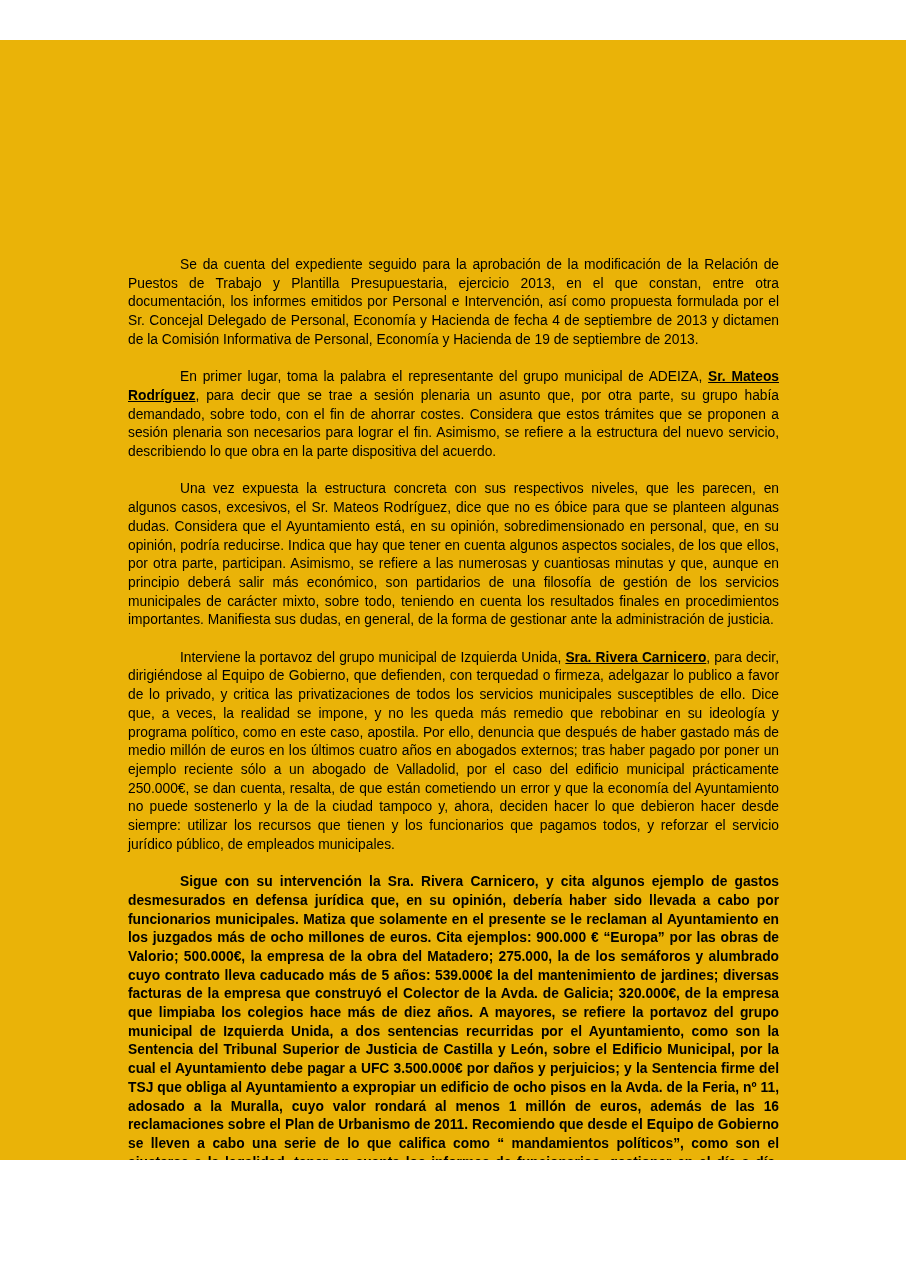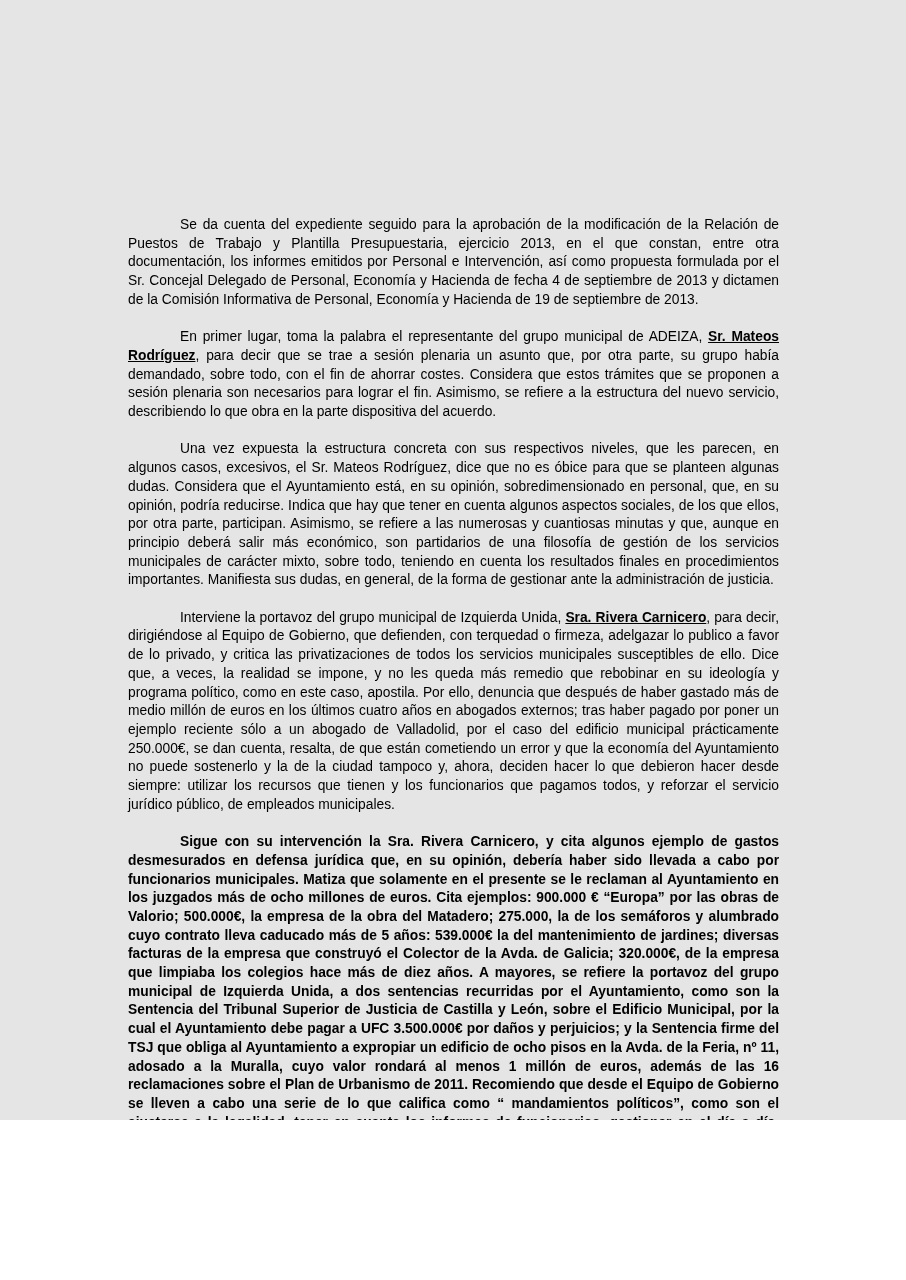--- a/index.html
+++ b/index.html
@@ -4,22 +4,23 @@
 <style>
   html, body {
     margin: 0;
     padding: 0;
     background: #ffffff;
   }
   .sheet {
     position: relative;
     width: 906px;
     height: 1120px;
-    background: #e5e5e5;
+    background: #eab308;
     overflow: hidden;
+    margin-top: 40px;
   }
   .text-block {
     position: absolute;
     left: 128px;
     top: 216px;
     width: 651px;
     font-family: "Liberation Sans", sans-serif;
     font-size: 13.8px;
     line-height: 18.7px;
     color: #000000;

